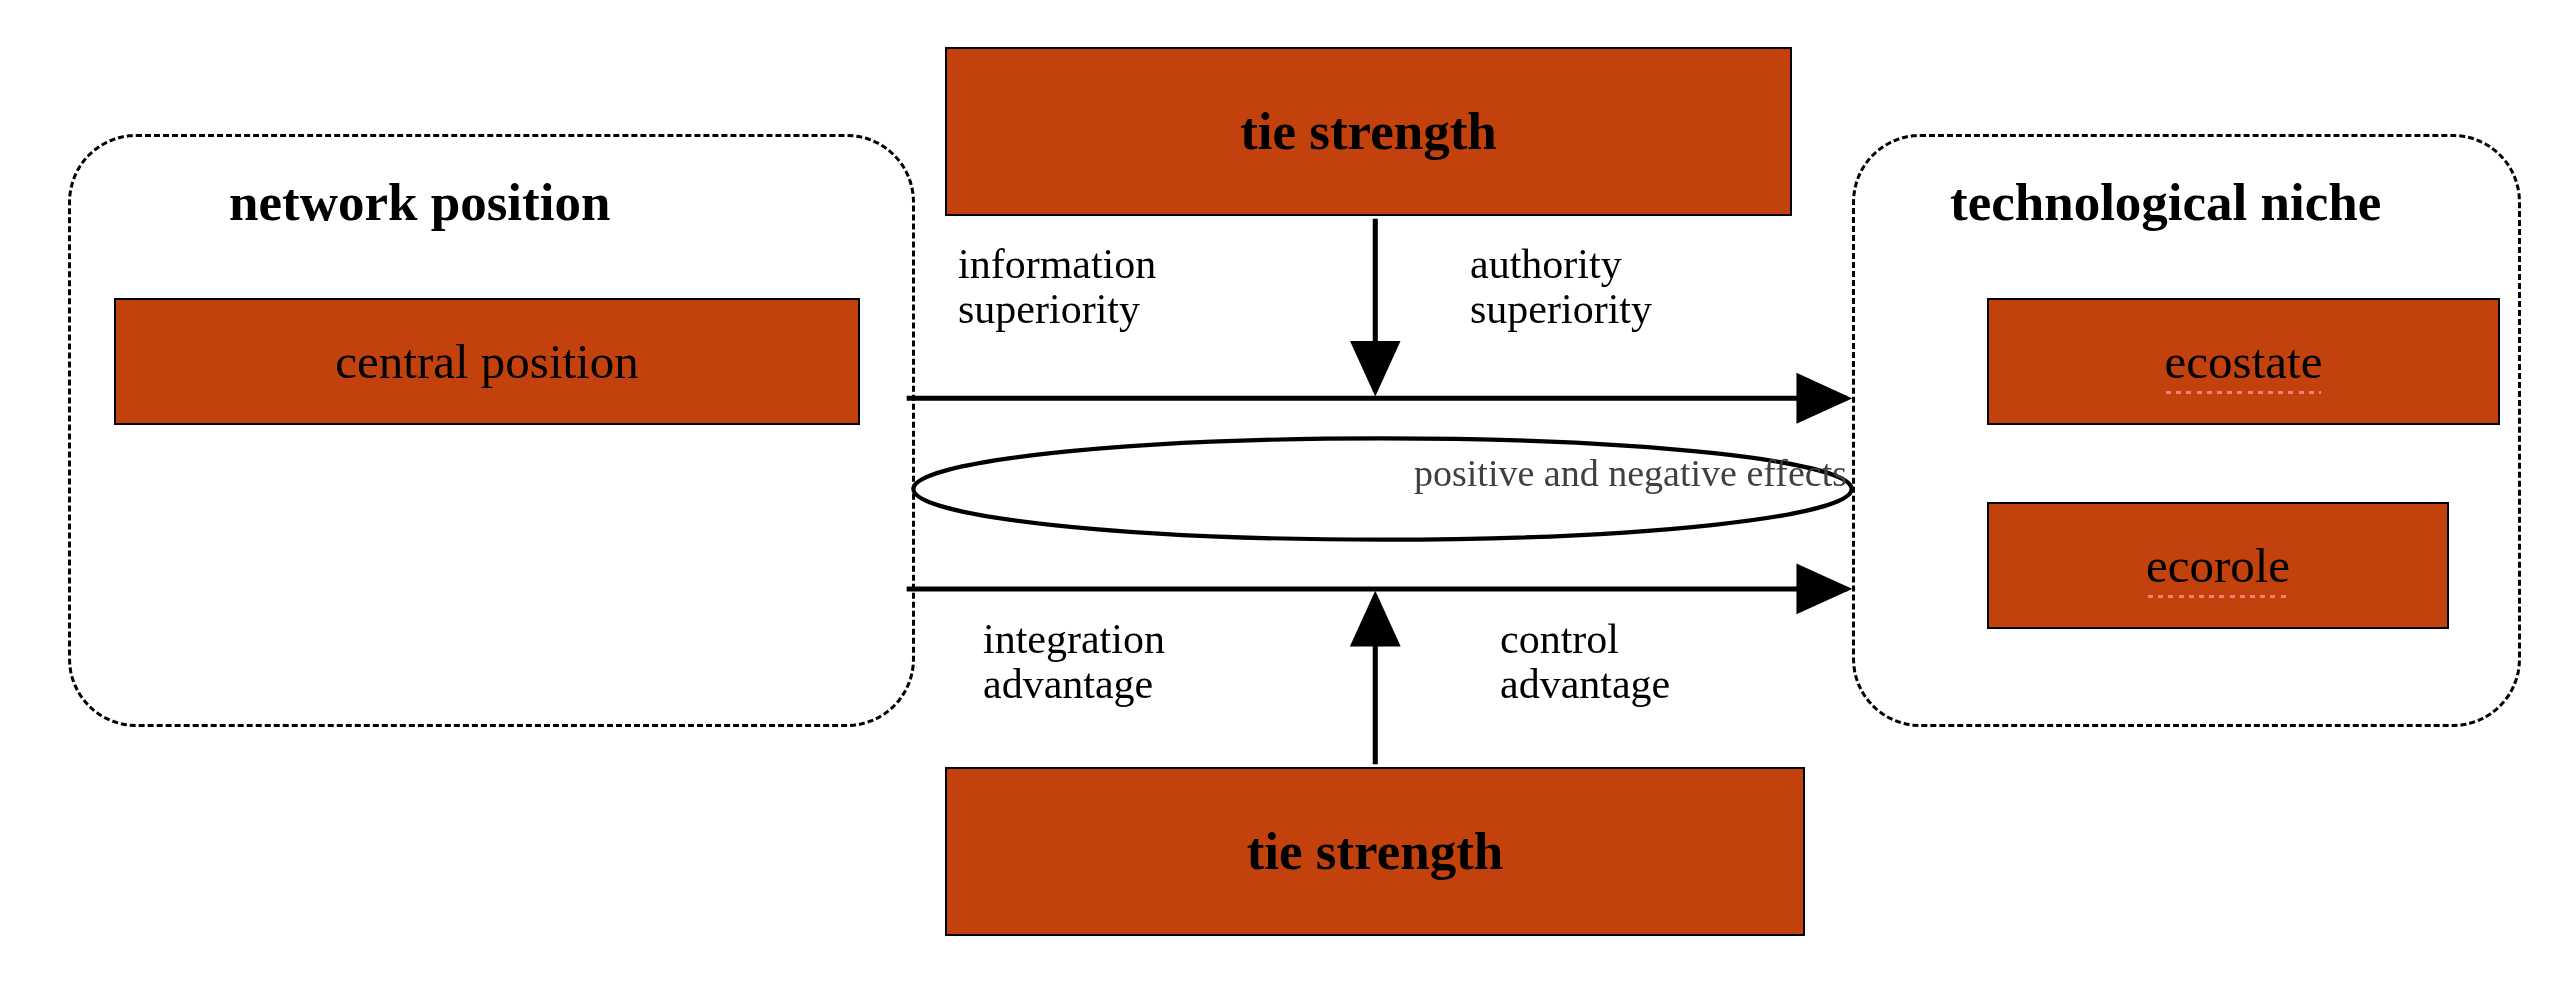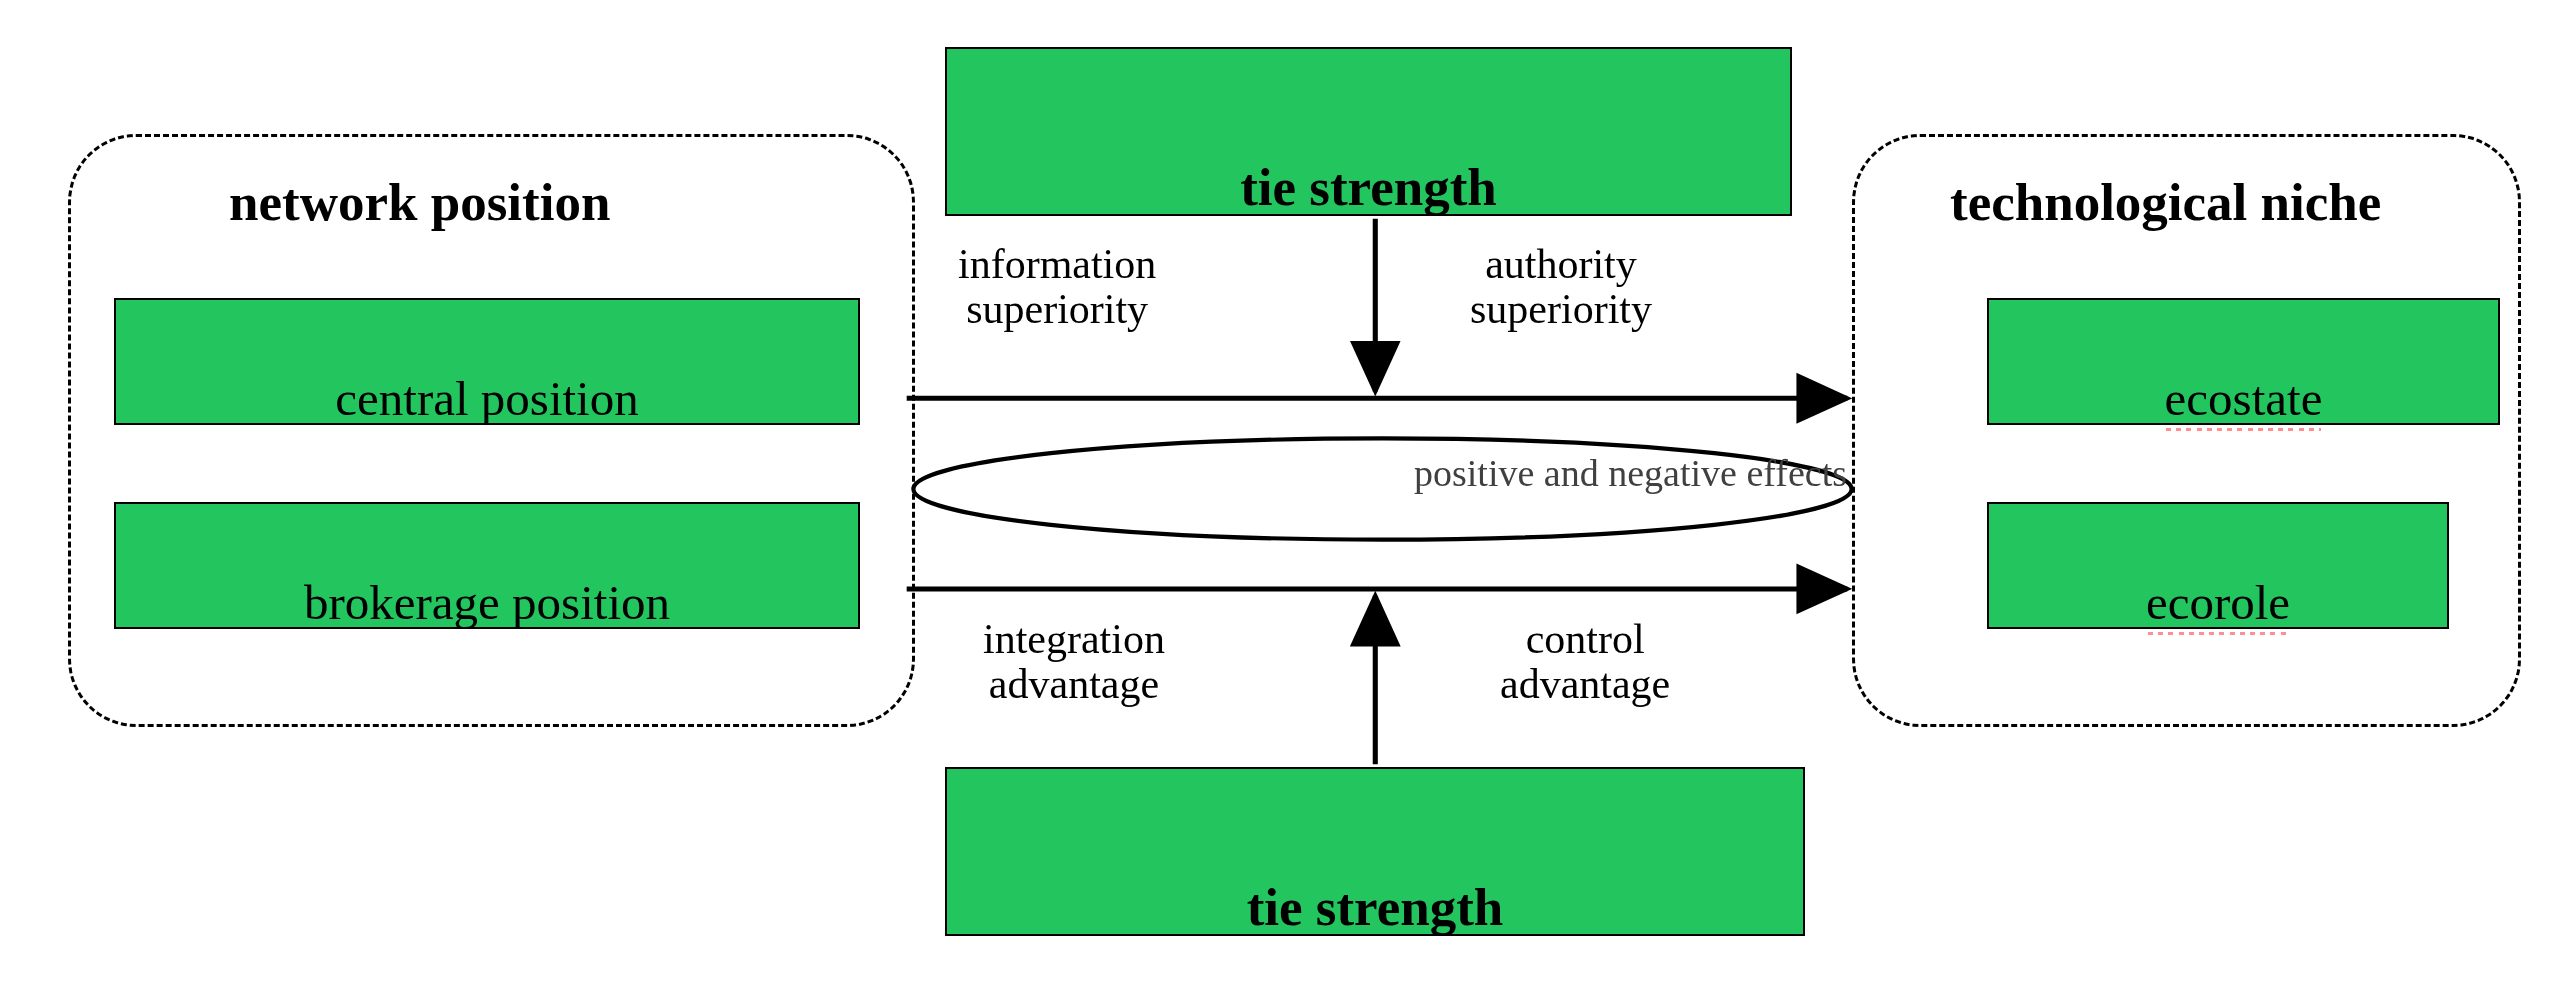--- a/index.html
+++ b/index.html
@@ -36,23 +36,23 @@
     line-height: 1;
   }
   #title-left  { left: 229px;  top: 176px; }
   #title-right { left: 1950px; top: 176px; }
 
   
   .solid-box {
     position: absolute;
     border: 2.5px solid #000000;
     box-sizing: border-box;
-    background: #22c55e;
+    background: #c2410c;
     display: flex;
-    align-items: flex-end;
+    align-items: center;
     justify-content: center;
     color: #000000;
     line-height: 1;
   }
   .solid-box span { display: block; }
 
   
   #box-central   { left: 114px; top: 298px; width: 746px; height: 127px; font-size: 49px; }
   #box-brokerage { left: 114px; top: 502px; width: 746px; height: 127px; font-size: 49px; }
 
@@ -84,21 +84,21 @@
       rgba(255,255,255,0) 5.1px, rgba(255,255,255,0) 10.2px);
   }
 
   
   .edge-label {
     position: absolute;
     font-size: 42px;
     color: #000000;
     line-height: 1.08;
     white-space: nowrap;
-    text-align: center;
+    text-align: left;
   }
   #label-info      { left: 958px; top: 242px; }
   #label-authority { left: 1470px; top: 242px; }
   #label-integr    { left: 983px; top: 617px; }
   #label-control   { left: 1500px; top: 617px; }
 
   
   #ellipse-wrap {
     position: absolute;
     left: 908px; top: 435px;
@@ -129,23 +129,20 @@
 
 <div id="canvas">
 
   <div class="group-box" id="group-left"></div>
   <div class="group-title" id="title-left">network position</div>
 
   <div class="solid-box" id="box-central">
     <span>central position</span>
   </div>
 
-  <div class="solid-box" id="box-brokerage">
-    <span>brokerage position</span>
-  </div>
 
   <div class="group-box" id="group-right"></div>
   <div class="group-title" id="title-right">technological niche</div>
 
   <div class="solid-box" id="box-ecostate">
     <span class="spell">ecostate</span>
   </div>
 
   <div class="solid-box" id="box-ecorole">
     <span class="spell">ecorole</span>

